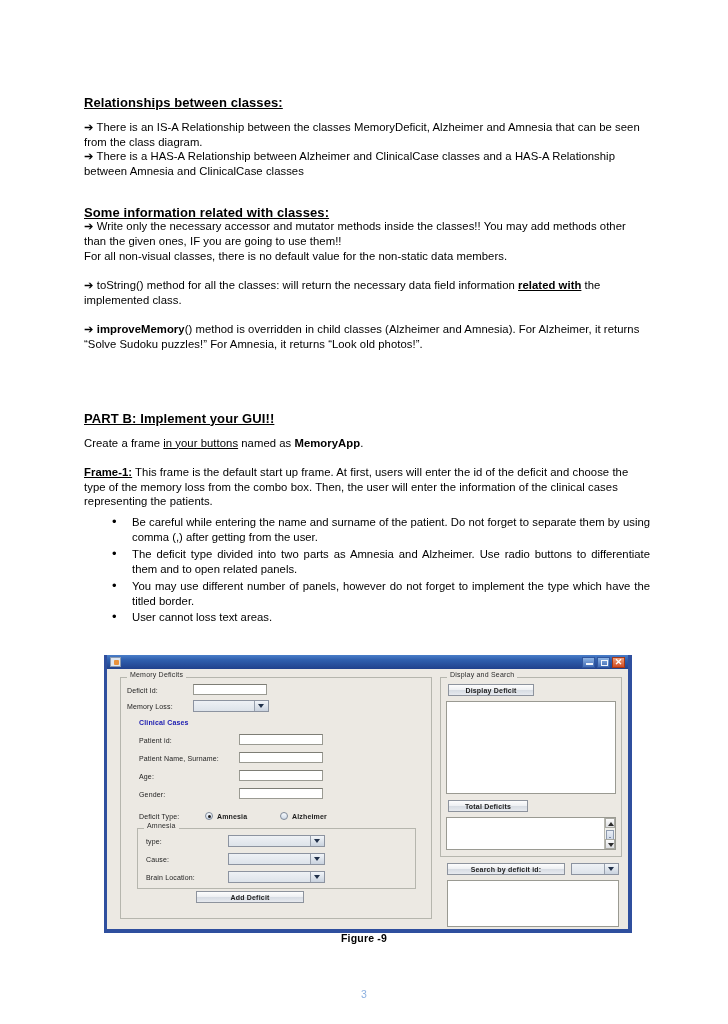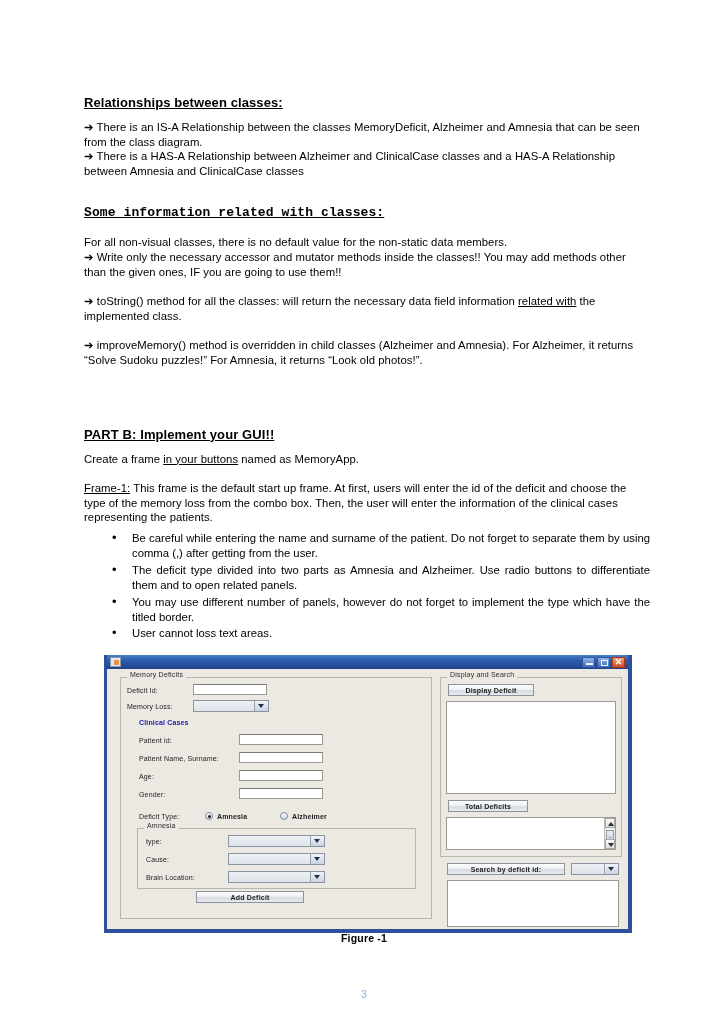--- a/index.html
+++ b/index.html
@@ -17,21 +17,21 @@
   }
   p.body{
     font-size:11.3px;line-height:14.6px;margin:0;letter-spacing:0.05px;
     text-align:left;
   }
   .gap-s{height:11px;}
   .gap-m{height:15px;}
   .gap-l{height:28px;}
   .gap-xl{height:46px;}
   .u{text-decoration:underline;}
-  .b{font-weight:normal;text-align:right;}
+  .b{font-weight:bold;text-align:right;}
 
   ul.bul{margin:6px 0 0 0;padding:0 0 0 28px;list-style:none;}
   ul.bul li{
     font-size:11.3px;line-height:15.4px;margin:0 0 1px 0;
     text-align:justify;position:relative;padding-left:20px;
   }
   ul.bul li:before{
     content:"\2022";position:absolute;left:0;top:-1px;font-size:13px;
   }
   .win-outer{
@@ -172,23 +172,23 @@
 
   <div class="doc">
 
     <h3 class="sec">Relationships between classes:</h3>
 
     <p class="body">➔ There is an IS-A Relationship between the classes MemoryDeficit, Alzheimer and Amnesia that can be seen from the class diagram.</p>
     <p class="body">➔ There is a HAS-A Relationship between Alzheimer and ClinicalCase classes and a HAS-A Relationship between Amnesia and ClinicalCase classes</p>
 
     <div class="gap-l"></div>
 
-    <h3 class="sec" style="margin-bottom:16px;font-family:Liberation Mono, monospace;">Some information related with classes:</h3>
+    <h3 class="sec" style="margin-bottom:0;">Some information related with classes:</h3>
+    <p class="body">➔ Write only the necessary accessor and mutator methods inside the classes!! You may add methods other than the given ones, IF you are going to use them!!</p>
     <p class="body">For all non-visual classes, there is no default value for the non-static data members.</p>
-    <p class="body">➔ Write only the necessary accessor and mutator methods inside the classes!! You may add methods other than the given ones, IF you are going to use them!!</p>
 
     <div class="gap-m"></div>
 
     <p class="body"><span>➔ toString() method for all the classes: will return the necessary data field information </span><span class="b u">related with</span><span> the implemented class.</span></p>
 
     <div class="gap-m"></div>
 
     <p class="body"><span>➔ </span><span class="b">improveMemory</span><span>() method is overridden in child classes (Alzheimer and Amnesia). For Alzheimer, it returns “Solve Sudoku puzzles!” For Amnesia, it returns “Look old photos!”.</span></p>
 
     <div class="gap-xl"></div>
@@ -305,16 +305,16 @@
       <div class="btn" style="left:337px;top:194px;width:118px;height:12px;">Search by deficit id:</div>
       <div class="combo" style="left:461px;top:194px;width:48px;height:12px;">
         <div class="cfield"></div>
         <div class="carrow"></div>
       </div>
       <div class="ta" style="left:337px;top:211px;width:172px;height:47px;"></div>
 
     </div>
   </div>
 
-  <div class="caption">Figure -1</div>
+  <div class="caption">Figure -9</div>
   <div class="pagenum">3</div>
 
 </div>
 
 </body></html>

